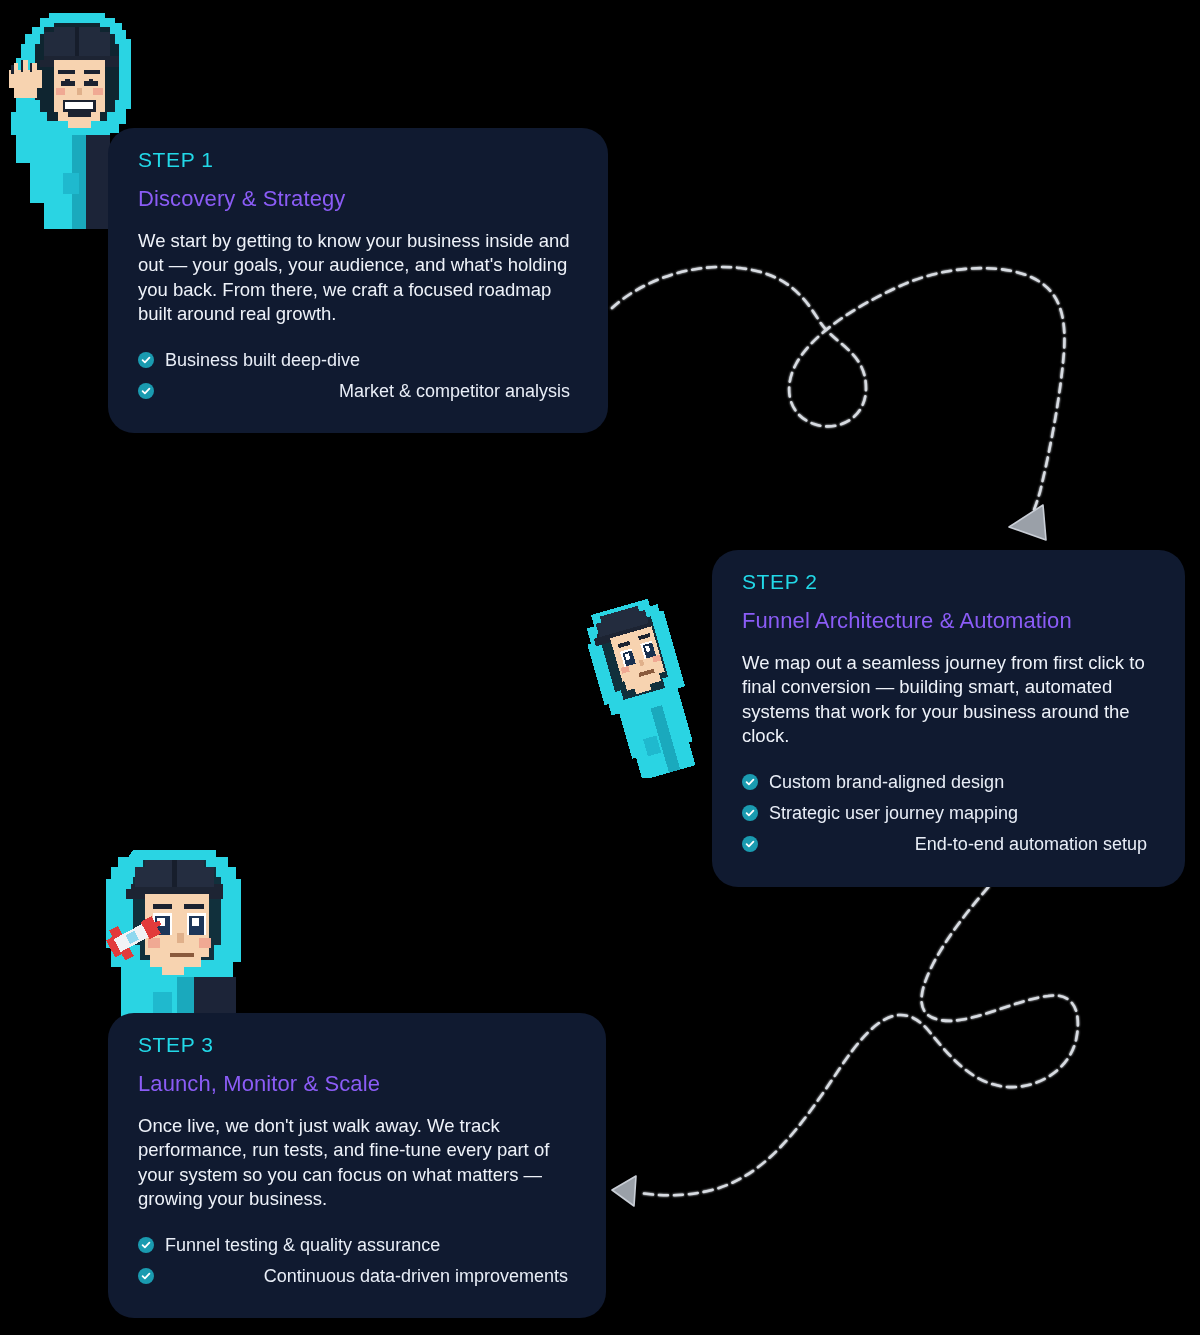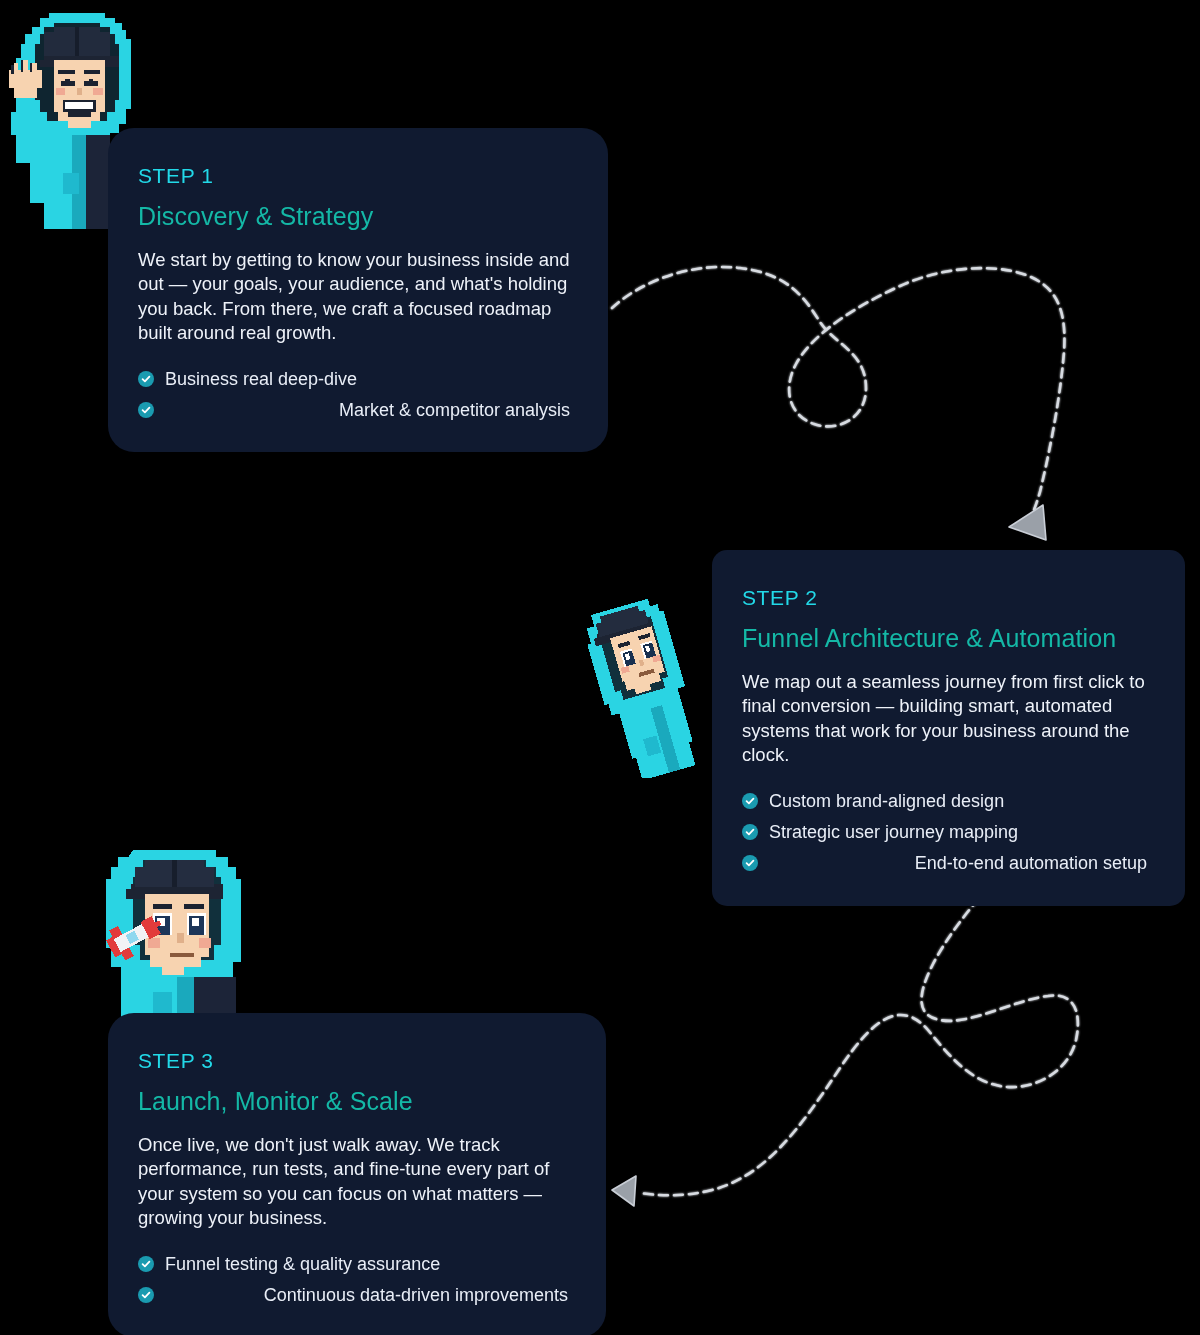--- a/index.html
+++ b/index.html
@@ -16,35 +16,35 @@
     position:absolute; left:0; top:0;
     width:1200px; height:1335px;
     pointer-events:none;
   }
 
   
   .card {
     position:absolute;
     background:#101a30;
     border-radius:26px;
-    padding:36px 38px 30px 30px;
+    padding:20px 38px 30px 30px;
   }
   .card-1 { left:108px; top:128px; width:500px; }
-  .card-2 { left:712px; top:550px; width:473px;border-radius:15px; }
+  .card-2 { left:712px; top:550px; width:473px; }
   .card-3 { left:108px; top:1013px; width:498px; }
 
   .step-label {
     color:#22d9e8;
     font-size:21px;
     letter-spacing:0.6px;
     margin-bottom:14px;
   }
   .card-title {
-    color:#14b8a6;
-    font-size:25px;
+    color:#8b5cf6;
+    font-size:22px;
     font-weight:400;
     letter-spacing:0.1px;
     margin-bottom:17px;
   }
   .card-body {
     color:#eef2f9;
     font-size:18.5px;
     line-height:1.32;
     margin-bottom:21px;
   }
@@ -245,21 +245,21 @@
     <div class="step-label">STEP 1</div>
     <h3 class="card-title">Discovery &amp; Strategy</h3>
     <p class="card-body">We start by getting to know your business inside and out — your goals, your audience, and what's holding you back. From there, we craft a focused roadmap built around real growth.</p>
     <ul class="bullets">
       <li class="bullet">
         <span class="check-badge">
           <svg width="10" height="10" viewBox="0 0 10 10">
               <path d="M1.6 5.1 L3.9 7.3 L8.4 2.6" fill="none" stroke="#fff" stroke-width="1.8" stroke-linecap="round" stroke-linejoin="round"></path>
             </svg>
         </span>
-        <span class="bullet-text">Business real deep-dive</span>
+        <span class="bullet-text">Business built deep-dive</span>
       </li>
       <li class="bullet">
         <span class="check-badge">
           <svg width="10" height="10" viewBox="0 0 10 10">
               <path d="M1.6 5.1 L3.9 7.3 L8.4 2.6" fill="none" stroke="#fff" stroke-width="1.8" stroke-linecap="round" stroke-linejoin="round"></path>
             </svg>
         </span>
         <span class="bullet-text">Market &amp; competitor analysis</span>
       </li>
     </ul>

